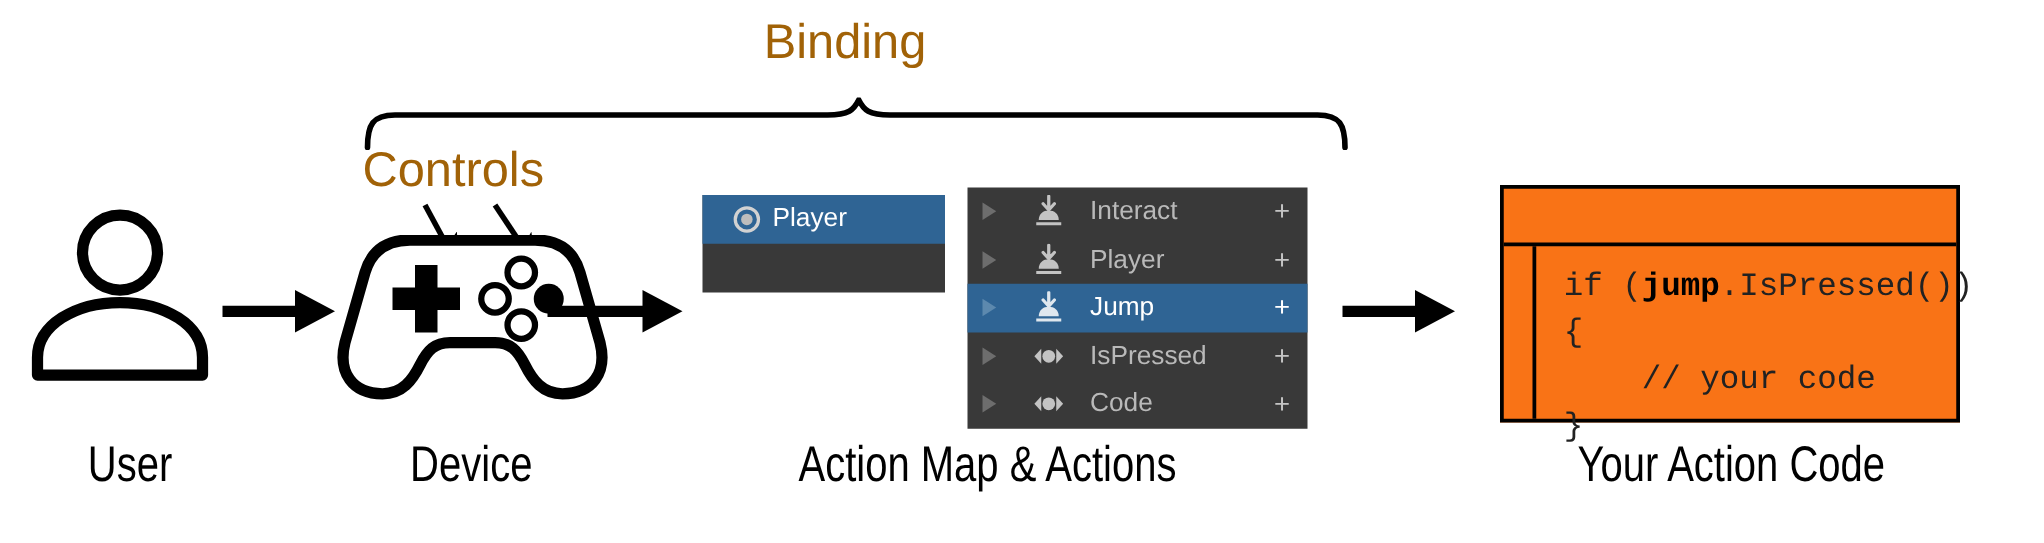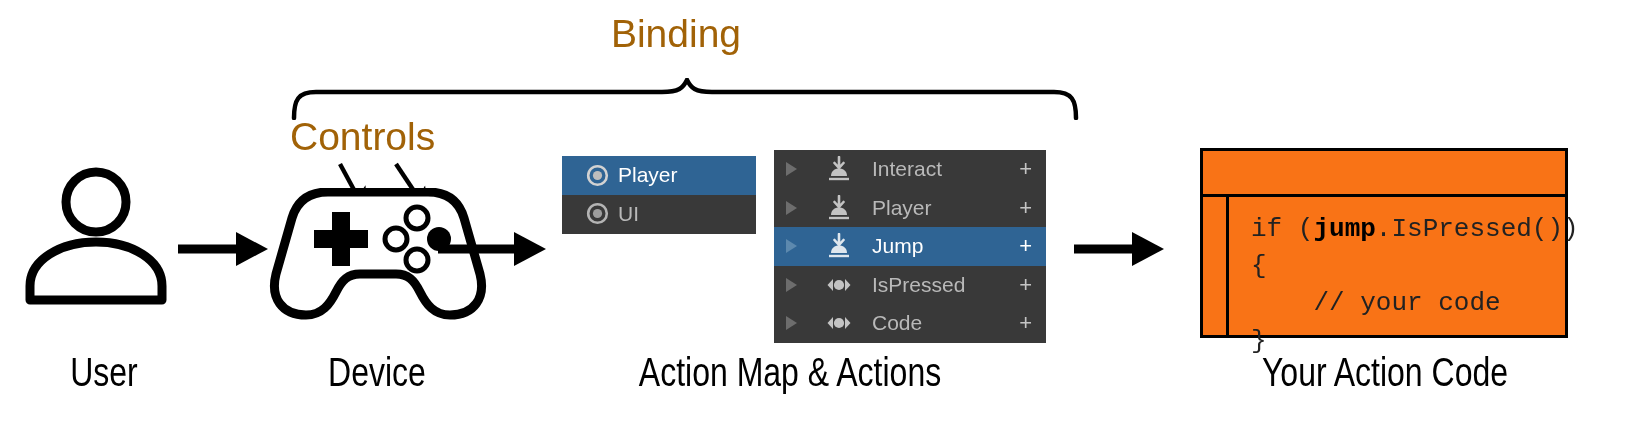--- a/index.html
+++ b/index.html
@@ -151,29 +151,20 @@
   <div class="abs panel" style="left:562px;top:156px;width:194px;height:78px;">
     <div class="row maprow sel">
       <span class="ico">
         <svg width="23" height="23" viewBox="0 0 23 23">
           <circle cx="11.5" cy="11.5" r="9.3" fill="none" stroke="#d2d2d2" stroke-width="2.6"></circle>
           <circle cx="11.5" cy="11.5" r="4.6" fill="#bdbdbd"></circle>
         </svg>
       </span>
       <span class="lbl">Player</span>
     </div>
-    <div class="row maprow">
-      <span class="ico">
-        <svg width="23" height="23" viewBox="0 0 23 23">
-          <circle cx="11.5" cy="11.5" r="9.3" fill="none" stroke="#b4b4b4" stroke-width="2.6"></circle>
-          <circle cx="11.5" cy="11.5" r="4.6" fill="#9d9d9d"></circle>
-        </svg>
-      </span>
-      <span class="lbl">UI</span>
-    </div>
   </div>
 
   <div class="abs panel" style="left:774px;top:150px;width:272px;height:193px;">
 
     <div class="row actrow">
       <span class="ico">
         <svg width="18" height="18" viewBox="0 0 18 18">
             <path d="M4 2 L15 9 L4 16 Z" fill="#6d6d6d"></path>
           </svg>
       </span>

